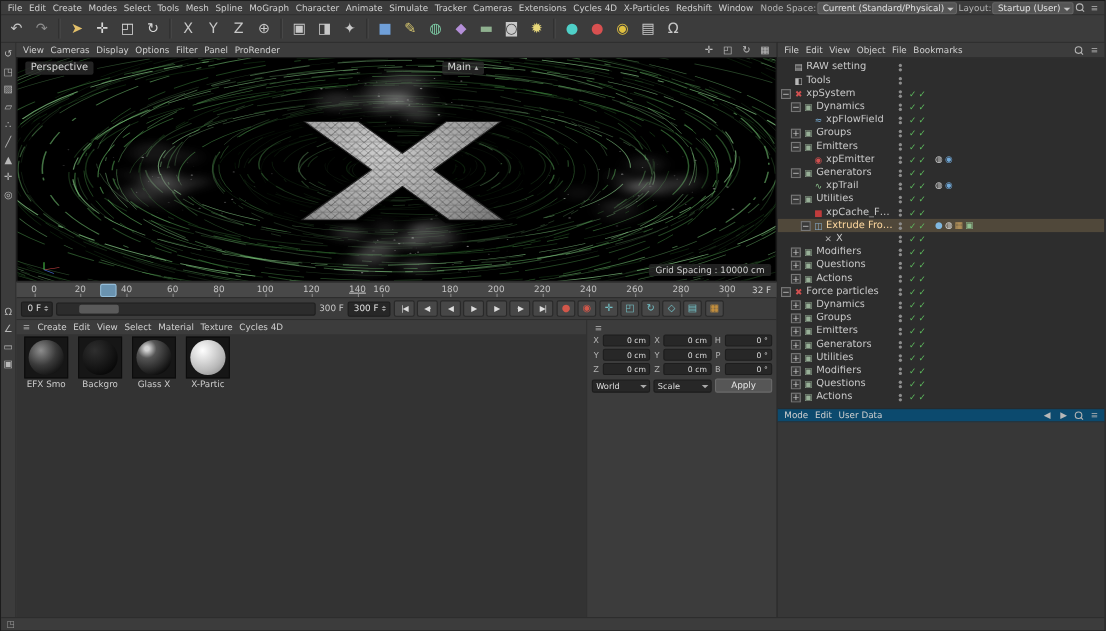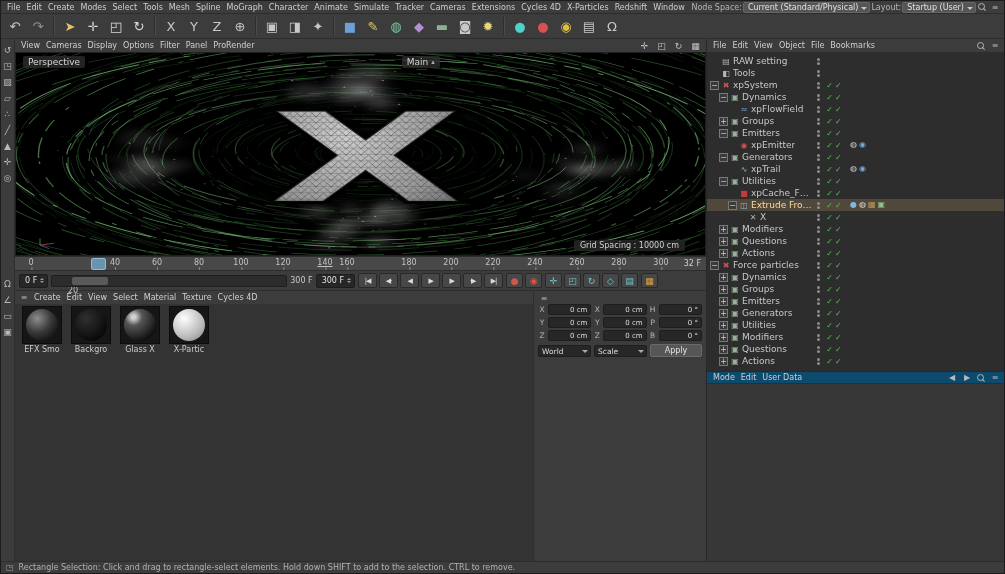--- a/index.html
+++ b/index.html
@@ -26,21 +26,21 @@
 .left-col{width:691px;display:flex;flex-direction:column;flex:0 0 auto;min-height:0;}
 .vp-menubar{height:13px;display:flex;align-items:center;padding:0 3px;background:#3c3c3c;}
 .vp-right{margin-left:auto;display:flex;gap:2px;}
 .vp-ico{width:15px;height:12px;font-size:9px;line-height:12px;text-align:center;color:#c0c0c0;}
 .viewport{position:relative;flex:1 1 auto;background:#000;border:1px solid #1f1f1f;min-height:0;}
 #vpsvg{position:absolute;left:0;top:0;width:100%;height:100%;}
 .vp-overlay{position:absolute;font-size:9px;color:#d6d6d6;background:rgba(45,45,45,.78);padding:0 5px;border-radius:2px;line-height:12px;}
 .persp{top:3px;left:7px;}
 .mainlbl{top:3px;left:56%;display:flex;gap:3px;align-items:center;}
 .mainlbl .tri{font-size:7px;color:#aaa;}
-.grid-badge{position:absolute;right:20px;bottom:4px;font-size:8px;color:#cfcfcf;background:rgba(38,38,38,.85);padding:1px 6px;border-radius:2px;}
+.grid-badge{position:absolute;right:4px;bottom:4px;font-size:8px;color:#cfcfcf;background:rgba(38,38,38,.85);padding:1px 6px;border-radius:2px;}
 
 .ruler{position:relative;height:15px;background:#484848;border-top:1px solid #2d2d2d;border-bottom:1px solid #2d2d2d;flex:0 0 auto;}
 .rtick{position:absolute;top:1px;transform:translateX(-50%);font-size:8px;color:#c2c2c2;}
 .rtick:after{content:"";position:absolute;left:50%;bottom:-3px;width:1px;height:3px;background:#8a8a8a;}
 .rmarker{position:absolute;top:1px;width:15px;height:12px;background:#6a93b0;border:1px solid #93bcd8;border-radius:2px;}
 .rframe{position:absolute;right:5px;top:2px;font-size:8px;color:#d0d0d0;}
 
 .anim{height:20px;display:flex;align-items:center;gap:3px;padding:0 4px;background:#3c3c3c;border-bottom:1px solid #2d2d2d;flex:0 0 auto;}
 .field{background:#272727;border:1px solid #1d1d1d;border-radius:2px;height:14px;display:flex;align-items:center;padding:0 3px 0 5px;font-size:8px;color:#e0e0e0;gap:3px;white-space:nowrap;}
 .spin{display:flex;flex-direction:column;gap:1px;}
@@ -517,21 +517,21 @@
         <span class="vp-overlay mainlbl">
           <span>Main</span>
           <span class="tri">▴</span>
         </span>
         <span class="grid-badge">Grid Spacing : 10000 cm</span>
       </div>
 
       <div class="ruler" id="ruler">
         <span class="rframe">32 F</span>
       <span class="rtick" style="left: 16px;">0</span>
-          <span class="rtick" style="left: 58px; margin-top: 28px;">20</span>
+          <span class="rtick" style="left: 58px;">20</span>
           <span class="rtick" style="left: 100px;">40</span>
           <span class="rtick" style="left: 142px;">60</span>
           <span class="rtick" style="left: 184px;">80</span>
           <span class="rtick" style="left: 226px;">100</span>
           <span class="rtick" style="left: 268px;">120</span>
           <span class="rtick" style="left: 310px; text-decoration: underline;">140</span>
           <span class="rtick" style="left: 332px;">160</span>
           <span class="rtick" style="left: 394px;">180</span>
           <span class="rtick" style="left: 436px;">200</span>
           <span class="rtick" style="left: 478px;">220</span>
@@ -1015,15 +1015,14 @@
             <span class="magnifier"></span>
             <span class="hdr-ico">≡</span>
           </span>
       </div>
       <div class="am-body"></div>
     </div>
   </div>
 
   <div class="statusbar">
     <span class="sb-ico" id="sb-ico">◳</span>
-    <span>Rectangle Selection: Click and drag to rectangle-select elements. Hold down SHIFT to add to the selection. CTRL to remove.</span>
   </div>
 </div>
 
 </body></html>

